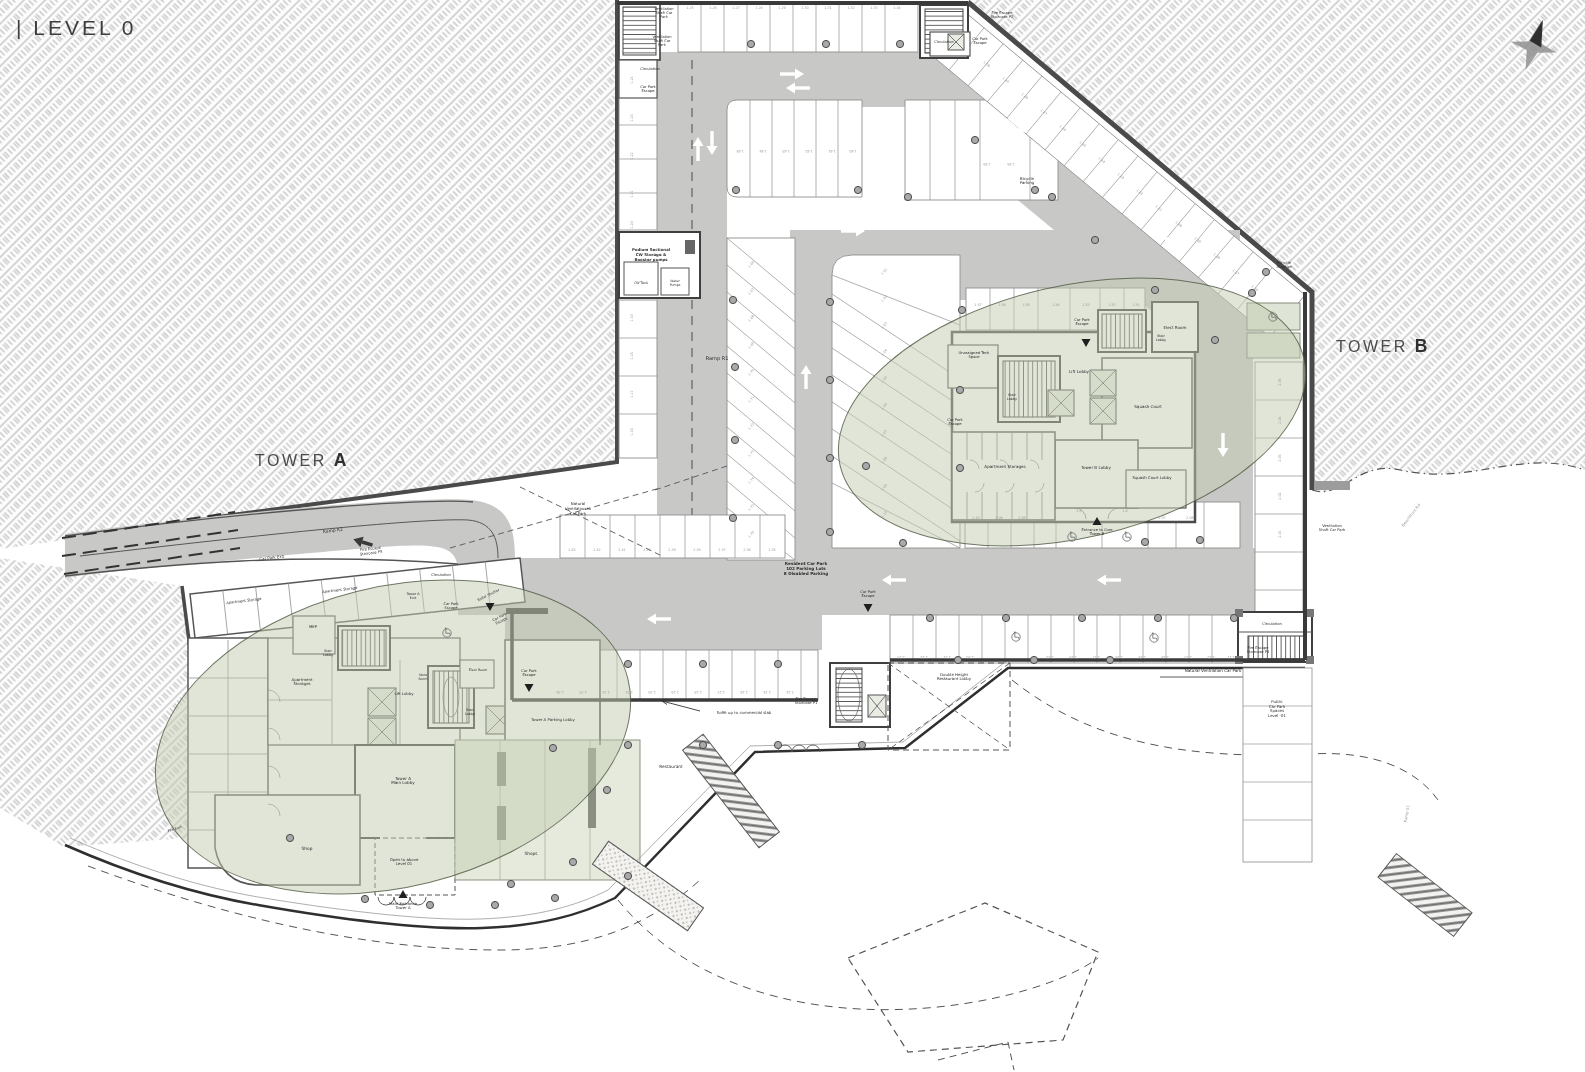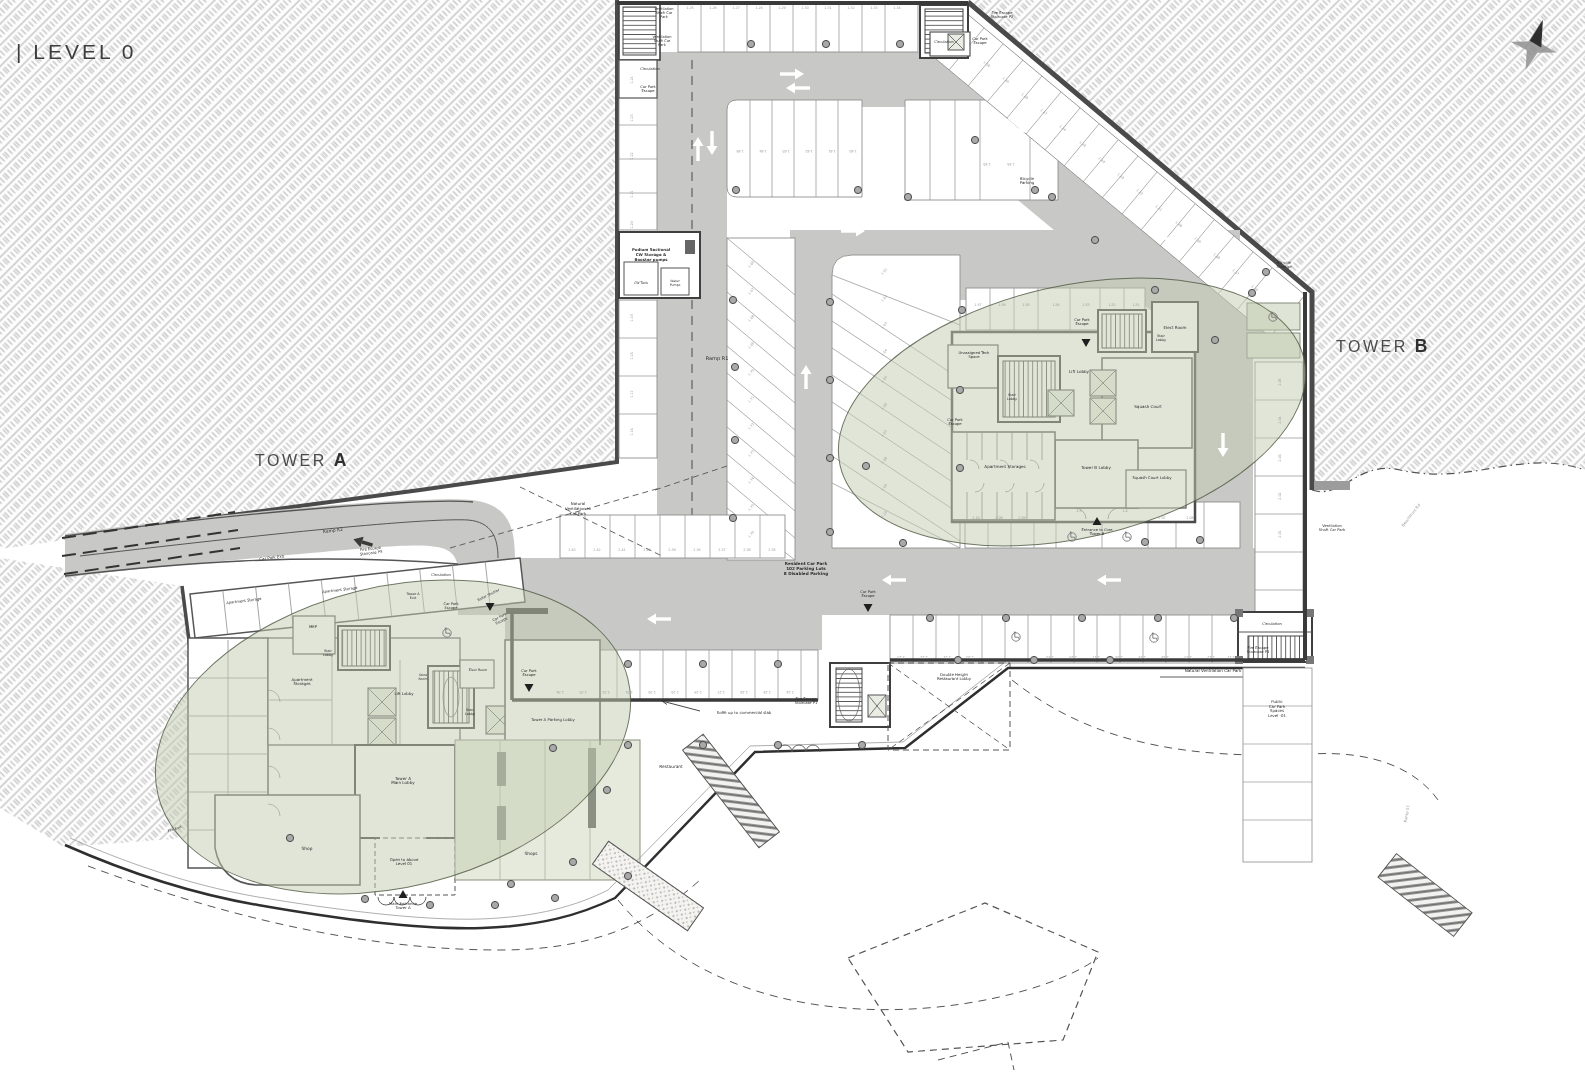--- a/index.html
+++ b/index.html
@@ -583,21 +583,21 @@
         <text transform="translate(1281 496) rotate(-90)" text-anchor="middle" font-size="3.4" font-family="&quot;DejaVu Sans&quot;,sans-serif" fill="#9b9b9b" font-weight="400"><tspan x="0" y="0.00">2.02</tspan></text>
         <text transform="translate(1281 534) rotate(-90)" text-anchor="middle" font-size="3.4" font-family="&quot;DejaVu Sans&quot;,sans-serif" fill="#9b9b9b" font-weight="400"><tspan x="0" y="0.00">2.01</tspan></text>
       </g>
 
   <g transform="translate(1533 47) rotate(18)">
     <path d="M0,-27 L5,-6 L24,-2 L6,4 L0,24 L-5,5 L-23,2 L-6,-4 Z" fill="#8f8f8f" opacity="0.85"></path>
     <path d="M1,-29 L8,-2 L-5,-5 Z" fill="#2f2f2f"></path>
   </g>
 </svg>
 
-<div class="big level" style="left:16px;top:40px;text-align:center;">
+<div class="big level" style="left:16px;top:16px;text-align:center;">
   <span>| LEVEL 0</span>
 </div>
 <div class="big" style="left:255px;top:450px;">
   <span>TOWER</span>
   <b>A</b>
 </div>
 <div class="big" style="left:1336px;top:336px;">
   <span>TOWER</span>
   <b>B</b>
 </div>

